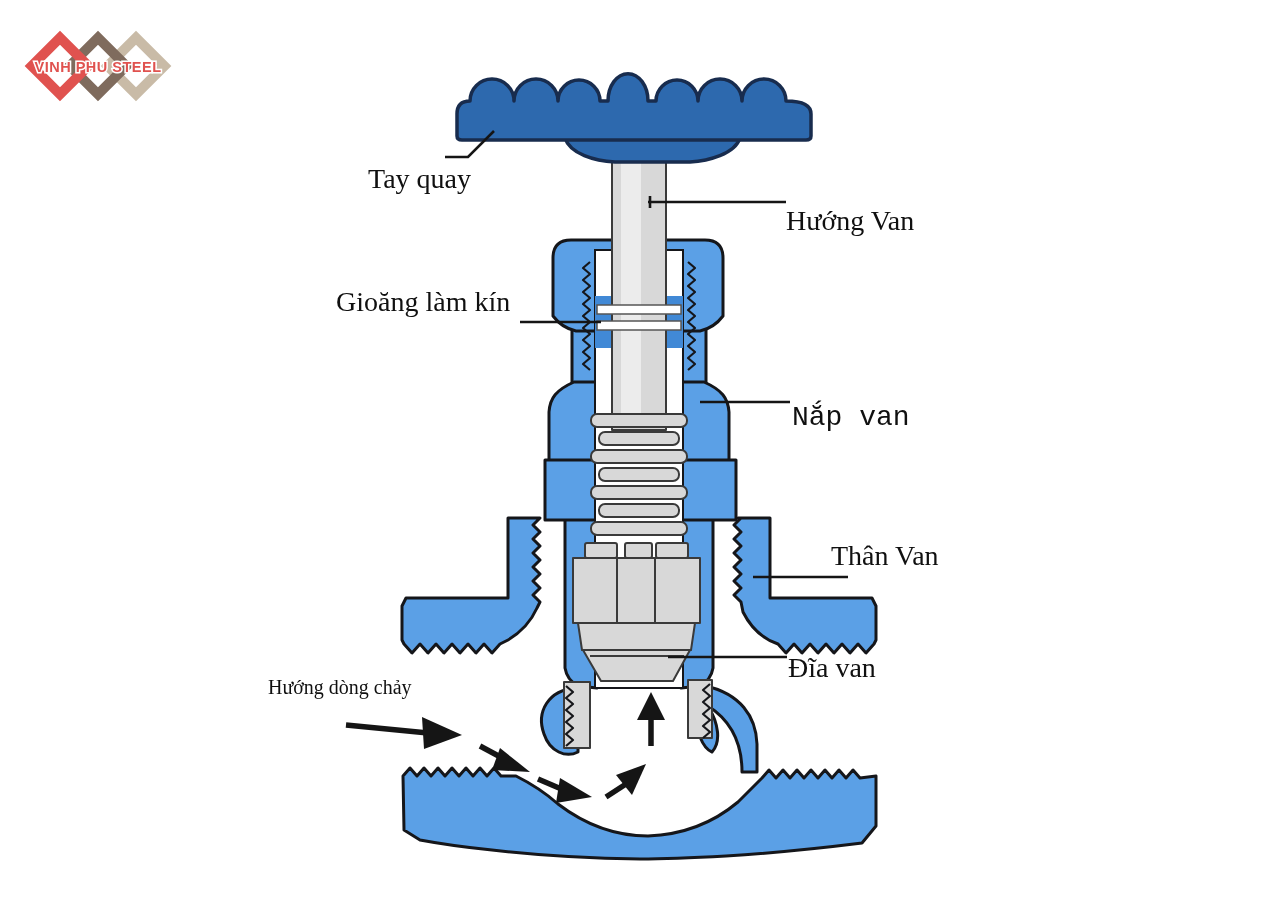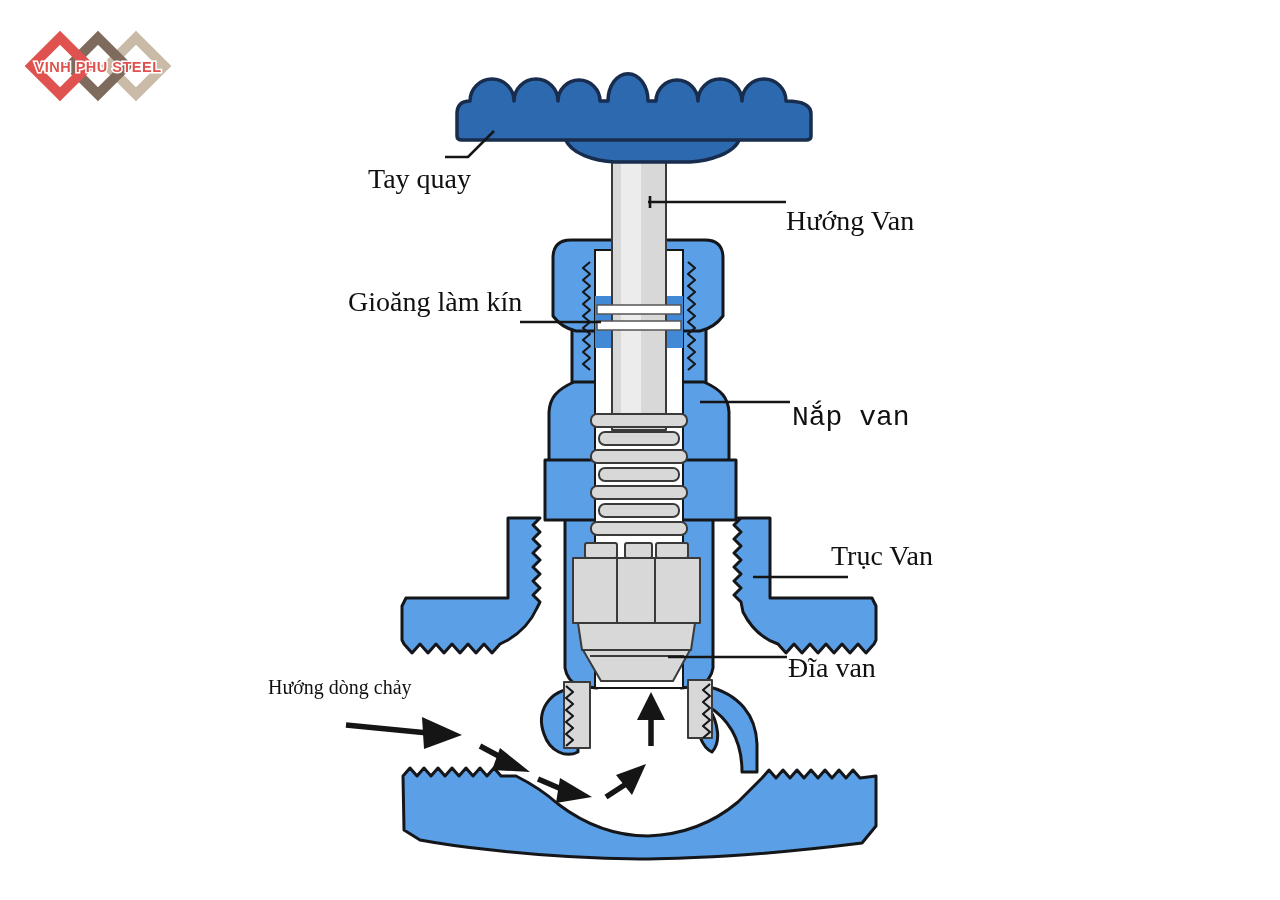--- a/index.html
+++ b/index.html
@@ -126,18 +126,18 @@
       <path class="leader" d="M650,196 L650,208 M648,202 L786,202"></path>
       <path class="leader" d="M520,322 L601,322"></path>
       <path class="leader" d="M700,402 L790,402"></path>
       <path class="leader" d="M753,577 L848,577"></path>
       <path class="leader" d="M668,657 L787,657"></path>
     </g>
   </svg>
 
   <div class="diagram-label" style="left:368px;top:154px;margin-top:9px;">Tay quay</div>
   <div class="diagram-label" style="left:786px;top:205px;">Hướng Van</div>
-  <div class="diagram-label" style="left:348px;top:286px;text-align:center;">Gioăng làm kín</div>
+  <div class="diagram-label" style="left:336px;top:286px;text-align:center;">Gioăng làm kín</div>
   <div class="diagram-label" style="left:792px;top:402px;font-family:Liberation Mono, monospace;">Nắp van</div>
-  <div class="diagram-label" style="left:831px;top:540px;">Trục Van</div>
+  <div class="diagram-label" style="left:831px;top:540px;">Thân Van</div>
   <div class="diagram-label" style="left:788px;top:652px;">Đĩa van</div>
   <div class="diagram-label" style="left:268px;top:676px;font-size:20px;">Hướng dòng chảy</div>
 </div>
 
 </body></html>

